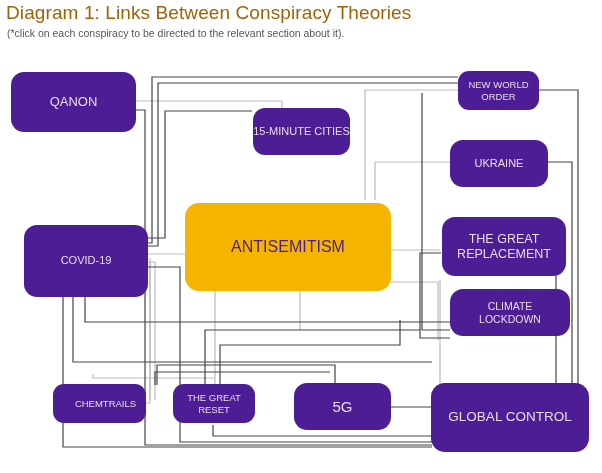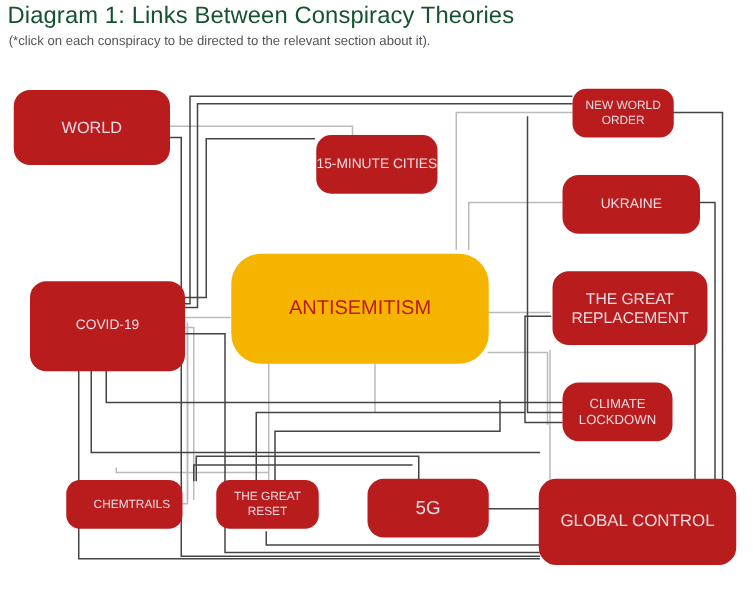--- a/index.html
+++ b/index.html
@@ -1,21 +1,21 @@
 <!DOCTYPE html>
 <html><head>
 <meta charset="utf-8">
 <style>
   html, body { margin: 0; padding: 0; background: #ffffff; }
   body { width: 602px; height: 473px; position: relative; overflow: hidden; font-family: "Liberation Sans", sans-serif; }
-  .title { position: absolute; left: 6px; top: 2px; font-size: 19px; color: #14532d; font-family: "Liberation Sans", sans-serif; letter-spacing: 0.1px; }
+  .title { position: absolute; left: 6px; top: 2px; font-size: 19px; color: #a16207; font-family: "Liberation Sans", sans-serif; letter-spacing: 0.1px; }
   .subtitle { position: absolute; left: 7px; top: 27px; font-size: 10.5px; color: #555555; font-family: Liberation Sans, sans-serif; }
   svg.links { position: absolute; left: 0; top: 0; }
-  .node { position: absolute; background: #b91c1c; color: #e8dde3; border-radius: 13px; display: flex; align-items: center; justify-content: center; text-align: center; font-family: "Liberation Sans", sans-serif; cursor: pointer; line-height: 1.2; white-space: pre-line; }
-  .node.center { background: #f5b400; color: #b91c1c; border-radius: 24px; }
+  .node { position: absolute; background: #4c1d95; color: #e8dde3; border-radius: 13px; display: flex; align-items: center; justify-content: center; text-align: center; font-family: "Liberation Sans", sans-serif; cursor: pointer; line-height: 1.2; white-space: pre-line; }
+  .node.center { background: #f5b400; color: #4c1d95; border-radius: 14px; }
 </style>
 </head>
 <body>
 
 <div class="title">Diagram 1: Links Between Conspiracy Theories</div>
 <div class="subtitle">(*click on each conspiracy to be directed to the relevant section about it).</div>
 
 <svg class="links" width="602" height="473" fill="none">
 
   <g stroke="#bbbbbb" stroke-width="1.2">
@@ -51,37 +51,37 @@
     <path d="M441 253 H420 V338 H450"></path>
     <path d="M205 385 V330 H420"></path>
     <path d="M220 385 V345 H400 V320"></path>
     <path d="M157 385 V365 H335 V385"></path>
     <path d="M155 385 V372 H330"></path>
     <path d="M213 425 V436 H432"></path>
     <path d="M390 407 H432"></path>
   </g>
 </svg>
 
-<div class="node" style="left:11px; top:72px; width:125px; height:60px; font-size:13px;">WORLD</div>
+<div class="node" style="left:11px; top:72px; width:125px; height:60px; font-size:13px;">QANON</div>
 
 <div class="node" style="left:253px; top:92px; width:97px; height:47px; font-size:11px; border-radius:12px;margin-top:16px;">15-MINUTE CITIES</div>
 
 <div class="node" style="left:458px; top:71px; width:81px; height:39px; font-size:9.5px; border-radius:11px;">NEW WORLD
 ORDER</div>
 
-<div class="node" style="left:450px; top:140px; width:110px; height:47px; font-size:11px;">UKRAINE</div>
+<div class="node" style="left:450px; top:140px; width:98px; height:47px; font-size:11px;">UKRAINE</div>
 
 <div class="node" style="left:24px; top:225px; width:124px; height:72px; font-size:11px;">COVID-19</div>
 
 <div class="node center" style="left:185px; top:203px; width:206px; height:88px; font-size:16px;">ANTISEMITISM</div>
 
 <div class="node" style="left:442px; top:217px; width:124px; height:59px; font-size:12.5px;">THE GREAT
 REPLACEMENT</div>
 
-<div class="node" style="left:450px; top:306px; width:88px; height:47px; font-size:10.5px;">CLIMATE
+<div class="node" style="left:450px; top:289px; width:120px; height:47px; font-size:10.5px;">CLIMATE
 LOCKDOWN</div>
 
 <div class="node" style="left:53px; top:384px; width:81px; height:39px; font-size:9.5px; border-radius:11px;padding-left:12px;">CHEMTRAILS</div>
 
 <div class="node" style="left:173px; top:384px; width:82px; height:39px; font-size:9.5px; border-radius:11px;">THE GREAT
 RESET</div>
 
 <div class="node" style="left:294px; top:383px; width:97px; height:47px; font-size:15px;">5G</div>
 
 <div class="node" style="left:431px; top:383px; width:158px; height:69px; font-size:13.5px; border-radius:14px;">GLOBAL CONTROL</div>

